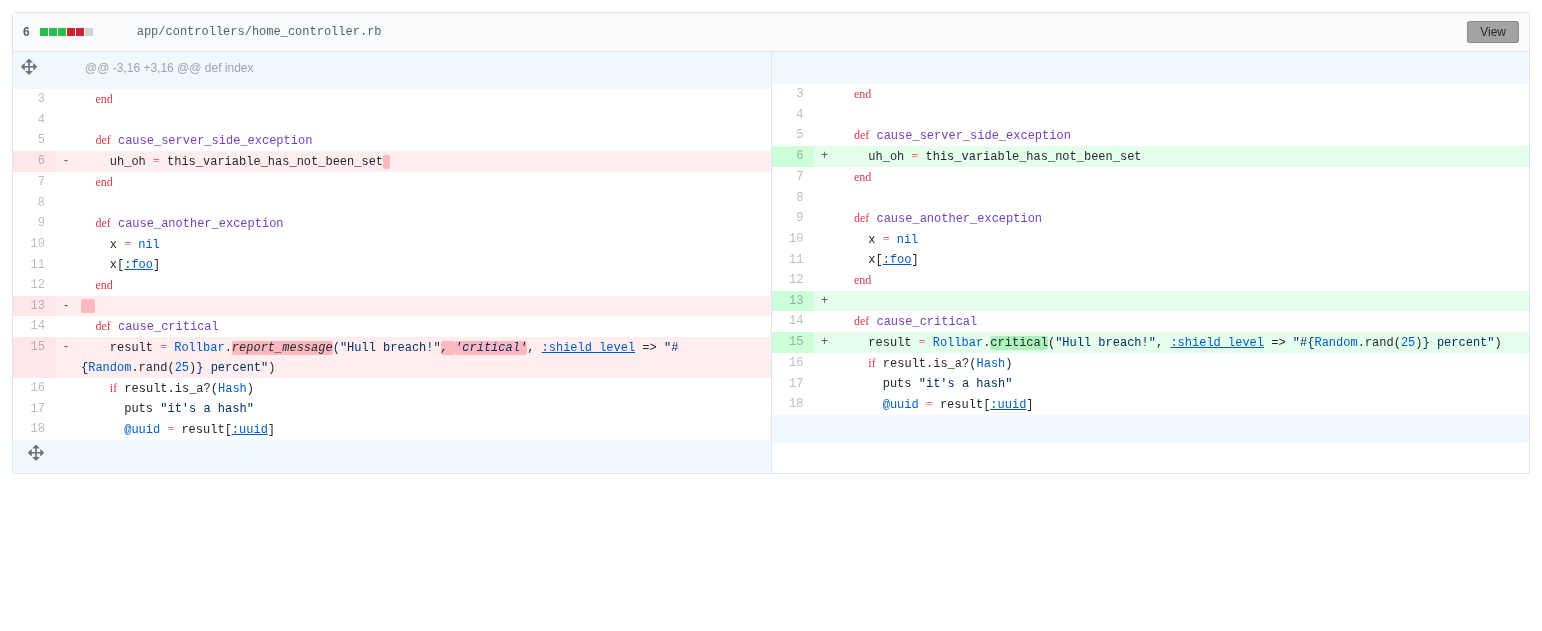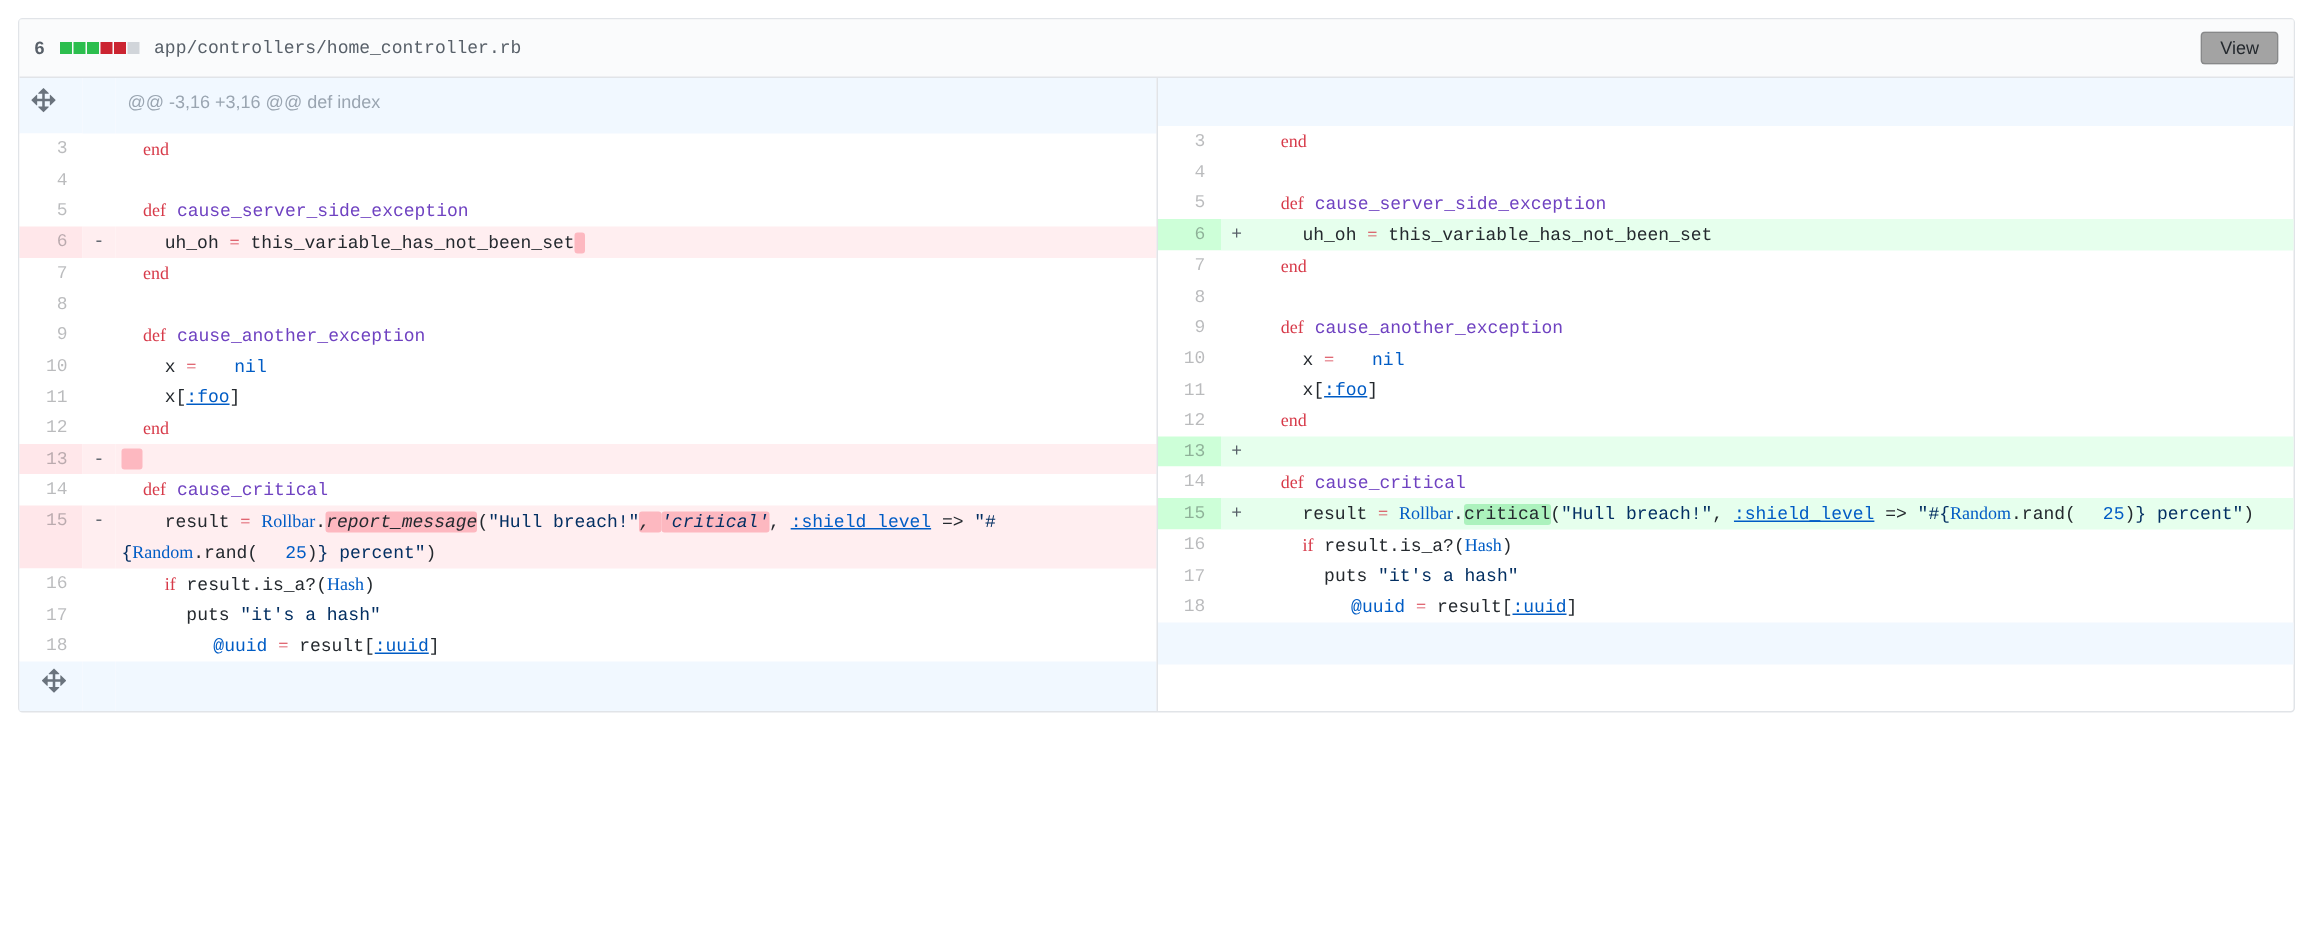--- a/index.html
+++ b/index.html
@@ -44,20 +44,21 @@
   }
   .changed-count { color:var(--muted); font-weight:600; }
   .diffstat { display:flex; gap:1px; }
   .diffstat span { width:8px; height:8px; display:block; }
   .ds-a { background:#2cbe4e; }
   .ds-d { background:#cb2431; }
   .ds-n { background:#d1d5da; }
   .file-path {
     font-family:SFMono-Regular,Consolas,"Liberation Mono",Menlo,monospace;
     color:var(--muted);
+    margin-left:34px;
   }
   .spacer { flex:1; }
   .btn {
     font-size:12px;
     padding:3px 12px;
     background:#a3a3a3;
     border:1px solid rgba(27,31,35,.2);
     border-radius:3px;
     color:var(--body);
     cursor:pointer;
@@ -86,24 +87,24 @@
   tr.hunk td.expander { text-align:center; color:#6a737d; }
   .expander-icon { display:inline-block; width:18px; height:18px; }
   .expander-icon svg { width:18px; height:18px; fill:#6a737d; }
   tr.hunk td.hunktext { font-family:Liberation Sans, sans-serif; padding-left:8px; }
   tr.del td.code, tr.del td.gutter { background:var(--del-bg); }
   tr.del td.num-l { background:var(--del-num-bg); }
   tr.add td.code, tr.add td.gutter { background:var(--add-bg); }
   tr.add td.num-r { background:var(--add-num-bg); color:rgba(27,31,35,.35); }
   .tok-kw { color:var(--kw);font-family:Liberation Serif, serif; }
   .tok-fn { color:var(--fn);margin-top:40px; }
-  .tok-num { color:var(--num);margin-left:18px; }
+  .tok-num { color:var(--num); }
   .tok-str { color:var(--str); }
   .tok-sym { color:var(--sym);text-decoration:underline; }
-  .tok-const { color:var(--num);font-family:Liberation Serif, serif; }
+  .tok-const { color:var(--num); }
   .mark-del { background:var(--del-mark); border-radius:2px;font-style:italic; }
   .mark-add { background:var(--add-mark); border-radius:2px;text-align:right; }
   .diff-split { display:flex; }
   .diff-side { flex:1; min-width:0; }
   .diff-side + .diff-side { border-left:1px solid var(--border); }
   tr.bottom td { background:var(--hunk-bg); padding-top:4px; padding-bottom:4px; }
 </style>
 </head>
 <body>
 

